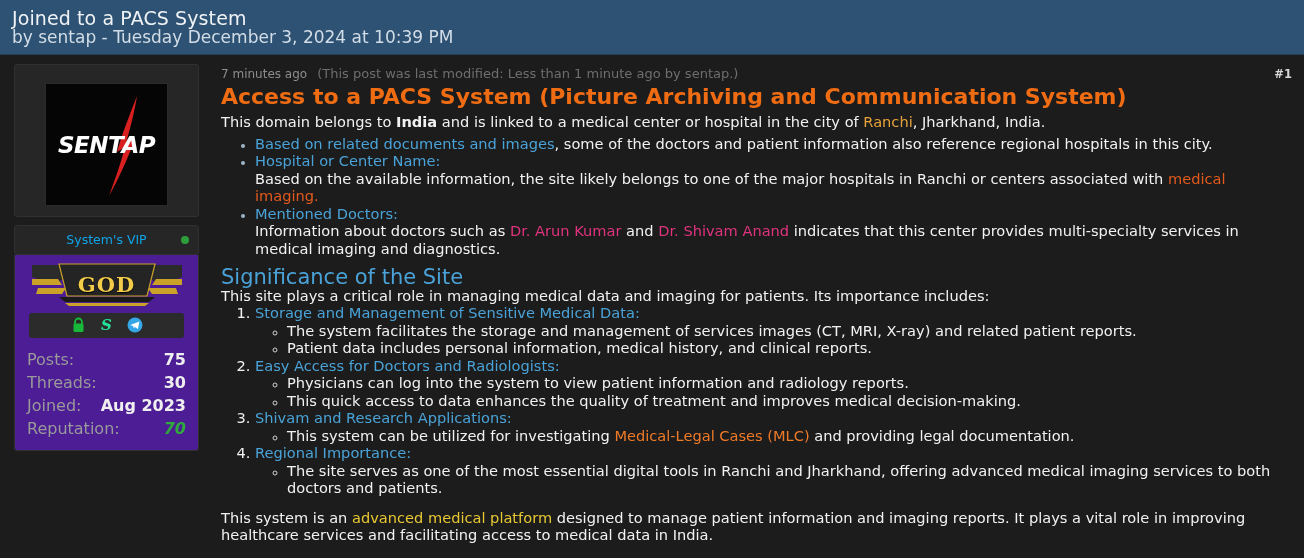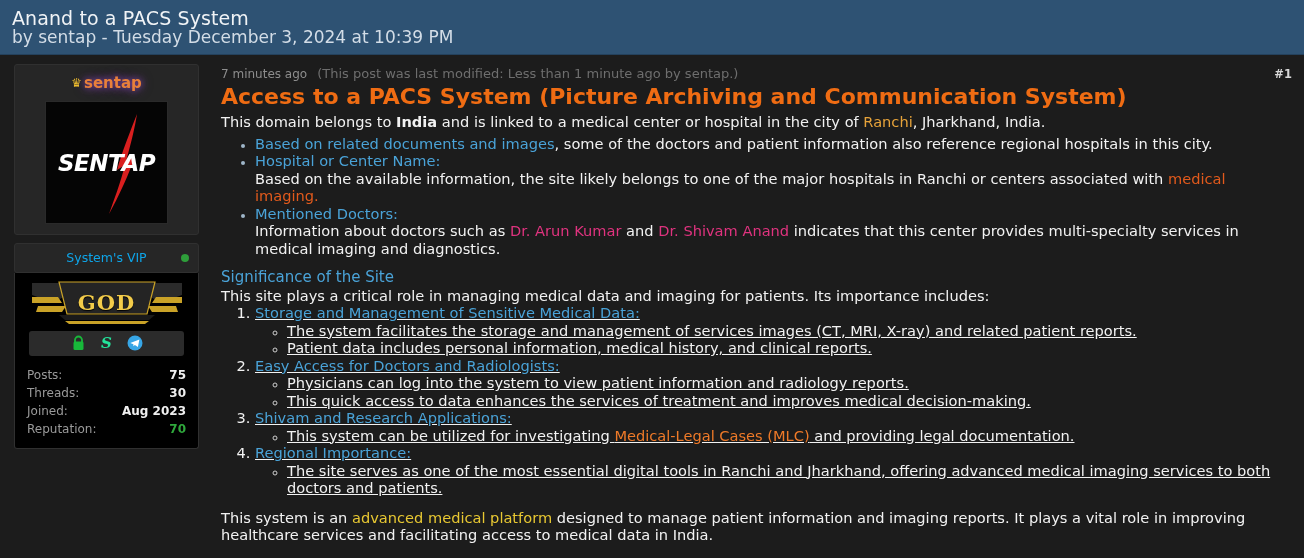--- a/index.html
+++ b/index.html
@@ -111,21 +111,21 @@
   }
   .online-dot {
     position: absolute;
     right: 9px;
     width: 8px; height: 8px;
     border-radius: 50%;
     background: #2e9e3a;
   }
 
   .rank-card {
-    background: #000000;
+    background: #4c1d95;
     border: 1px solid #303030;
     border-top: none;
     border-radius: 0 0 3px 3px;
     padding: 8px 8px 10px 8px;
   }
   .rank-banner {
     width: 150px;
     height: 44px;
     margin: 0 auto;
     position: relative;
@@ -155,26 +155,26 @@
   .badge-icon { line-height: 0; }
 
   .stats {
     margin-top: 10px;
     padding: 0 4px;
   }
   .stat-row {
     display: flex;
     justify-content: space-between;
     align-items: flex-start;
-    font-size: 12px;
+    font-size: 16px;
     padding: 2px 0;
   }
   .stat-label { color: #9a9a9a; }
   .stat-value { color: #efefef; font-weight: bold; }
-  .stat-value.rep { color: #2fa83c; }
+  .stat-value.rep { color: #2fa83c; font-style: italic; }
 
   
   .postbody {
     flex: 1 1 auto;
     min-width: 0;
     padding: 8px 12px 0 8px;
   }
   .post-meta {
     display: flex;
     align-items: baseline;
@@ -203,63 +203,59 @@
     padding: 0;
   }
   ul.bullets > li { margin: 0; padding: 0; }
   ul.bullets > li::marker { color: #9fb6c9; font-size: 12px; }
 
   ol.numbered {
     list-style: decimal;
     margin: 0 0 0 34px;
     padding: 0;
     color: #f2f2f2;
-    text-decoration: underline;
   }
   ol.numbered > li { margin: 0; padding: 0; }
   ol.numbered > li::marker { color: #f2f2f2; }
 
   ul.sub {
     list-style: circle;
     margin: 0 0 0 32px;
     padding: 0;
   }
   ul.sub > li::marker { color: #cfcfcf; font-size: 12px; }
 
   .lead { color: #4aa3d8; }
-  .section-head { color: #4aa3d8; font-size: 15px; }
+  .section-head { color: #4aa3d8; font-size: 21px; }
   .hl-gold   { color: #e7a33a; }
   .hl-orange { color: #e25a1c; }
   .hl-orange2{ color: #ef7a28; }
   .hl-pink   { color: #e0337f; }
   .hl-yellow { color: #e8c832; }
   .b { font-weight: bold; }
   .spacer-md { height: 12px; }
 
   .post-divider {
     border-top: 1px solid #343434;
     margin: 14px 0 0 0;
   }
 </style>
 </head>
 <body>
 
 <div class="thread-header">
-  <div class="thread-title">Anand to a PACS System</div>
+  <div class="thread-title">Joined to a PACS System</div>
   <div class="thread-byline">by sentap - Tuesday December 3, 2024 at 10:39 PM</div>
 </div>
 
 <div class="post">
 
   <div class="userpanel">
 
     <div class="user-card">
-      <div class="username-row">
-        <span class="crown-icon">♛</span><span>sentap</span>
-      </div>
 
       <div class="avatar">
         <svg class="avatar-bolt" viewBox="0 0 30 104">
           <path d="M29 2 C22 20 14 40 9 58 L17 53 C12 72 6 88 1 102 C10 86 22 60 27 44 L18 49 C23 32 27 15 29 2 Z" fill="#d91f1f"></path>
         </svg>
         <div class="avatar-text">SENTAP</div>
       </div>
     </div>
 
     <div class="usertitle-card">
@@ -363,21 +359,21 @@
         <li><span class="lead">Storage and Management of Sensitive Medical Data:</span>
           <ul class="sub">
             <li>The system facilitates the storage and management of services images (CT, MRI, X-ray) and related patient reports.</li>
             <li>Patient data includes personal information, medical history, and clinical reports.</li>
           </ul>
         </li>
 
         <li><span class="lead">Easy Access for Doctors and Radiologists:</span>
           <ul class="sub">
             <li>Physicians can log into the system to view patient information and radiology reports.</li>
-            <li>This quick access to data enhances the services of treatment and improves medical decision-making.</li>
+            <li>This quick access to data enhances the quality of treatment and improves medical decision-making.</li>
           </ul>
         </li>
 
         <li><span class="lead">Shivam and Research Applications:</span>
           <ul class="sub">
             <li><span>This system can be utilized for investigating </span><span class="hl-orange2">Medical-Legal Cases (MLC)</span><span> and providing legal documentation.</span></li>
           </ul>
         </li>
 
         <li><span class="lead">Regional Importance:</span>

